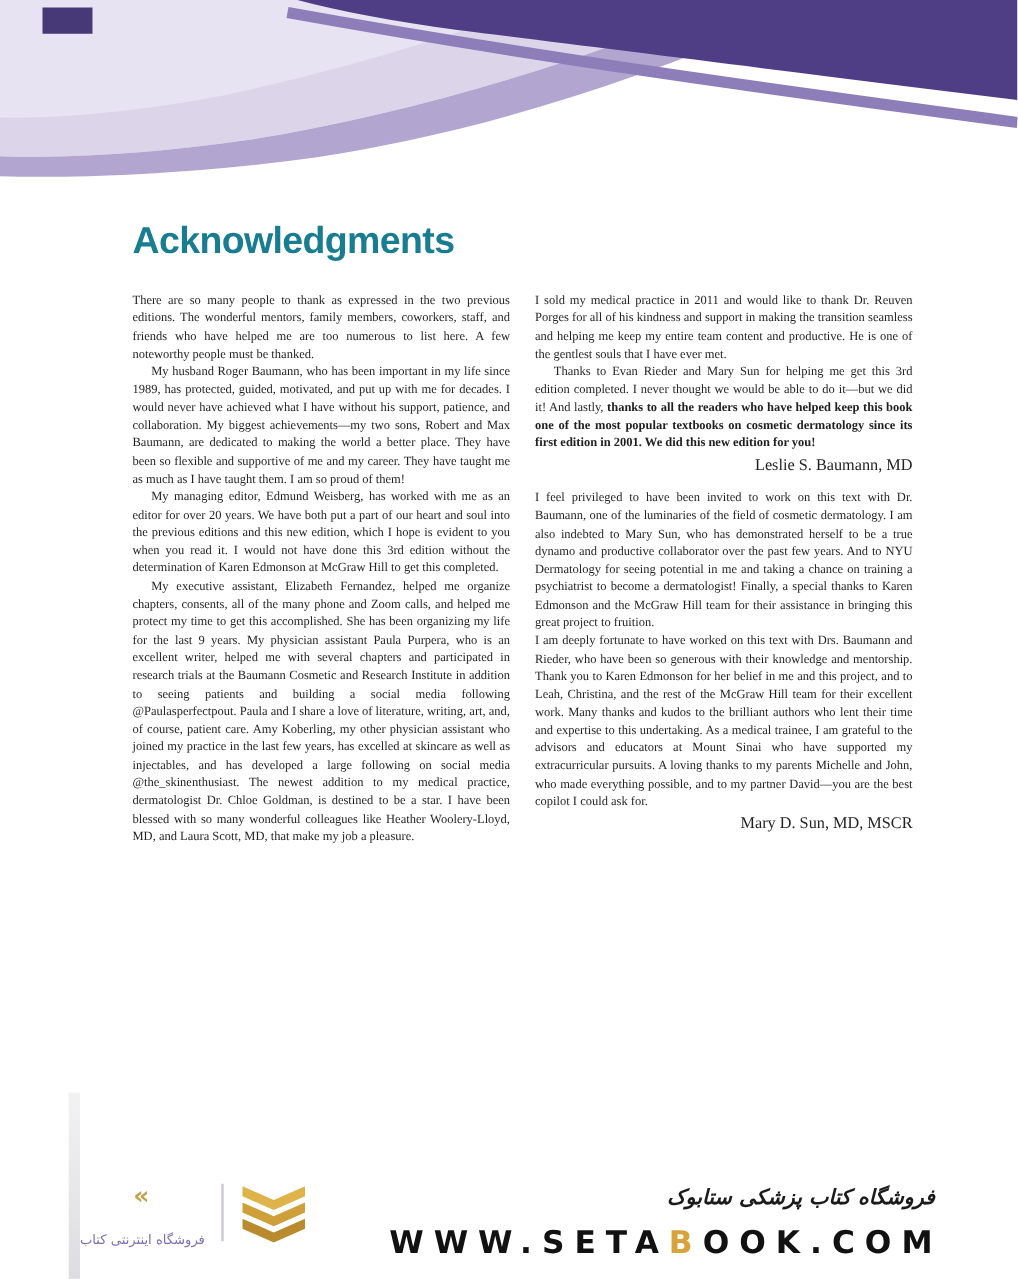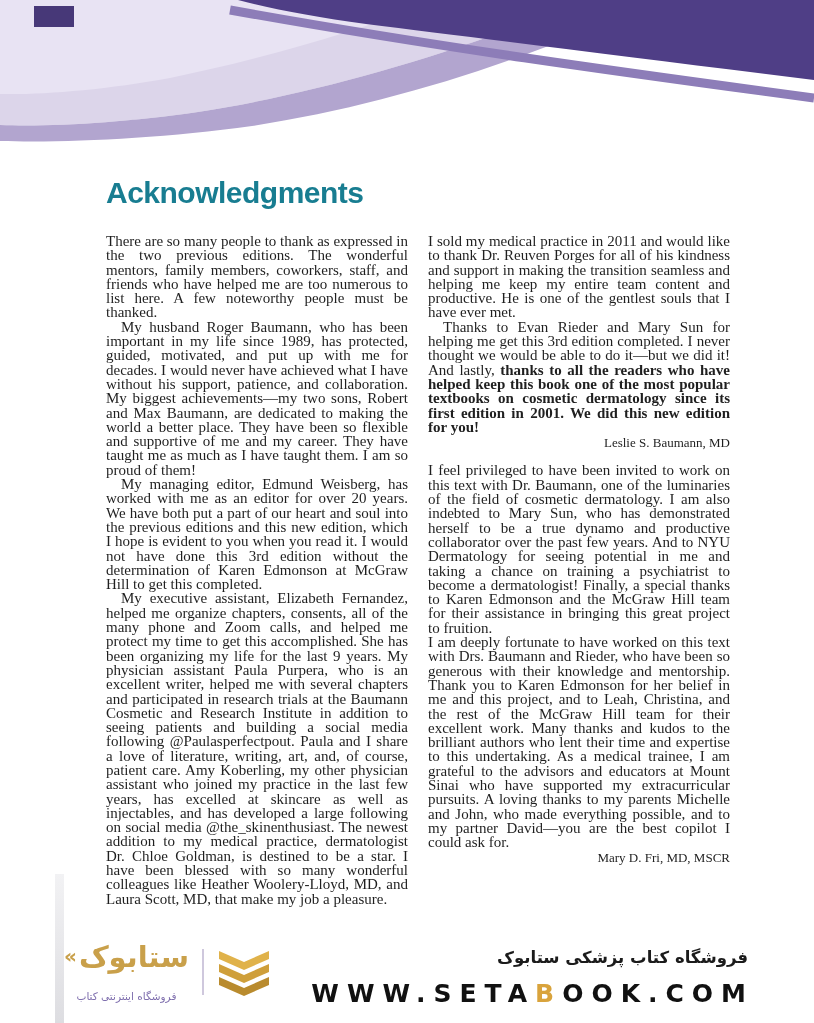--- a/index.html
+++ b/index.html
@@ -31,21 +31,21 @@
   .columns {
     position: absolute;
     left: 106px; top: 234px;
     width: 624px;
     display: flex;
     gap: 20px;
   }
   .col { width: 302px; }
   .col p {
     margin: 0;
-    font-size: 15px;
+    font-size: 10px;
     line-height: 14.3px;
     text-align: justify;
   }
   .col p.indent { text-indent: 15px; }
   .signature {
     font-weight: normal;
     text-align: right;
     font-size: 13px;
     line-height: 14.3px;
     margin: 2px 0 13px 0;
@@ -93,20 +93,21 @@
   }
 
   .footer-store-name {
     position: absolute;
     right: 66px; top: 948px;
     font-family: "DejaVu Sans", sans-serif;
     font-weight: bold;
     font-size: 16.5px;
     color: #1b1b1b;
     direction: rtl;
+    font-style: italic;
   }
   .footer-url {
     position: absolute;
     right: 60px; top: 979px;
     font-family: "DejaVu Sans", sans-serif;
     font-weight: bold;
     font-size: 25px;
     letter-spacing: 8px;
     color: #111111;
     white-space: nowrap;
@@ -141,33 +142,32 @@
     <p class="indent">My managing editor, Edmund Weisberg, has worked with me as an editor for over 20 years. We have both put a part of our heart and soul into the previous editions and this new edition, which I hope is evident to you when you read it. I would not have done this 3rd edition without the determination of Karen Edmonson at McGraw Hill to get this completed.</p>
     <p class="indent">My executive assistant, Elizabeth Fernandez, helped me organize chapters, consents, all of the many phone and Zoom calls, and helped me protect my time to get this accomplished. She has been organizing my life for the last 9 years. My physician assistant Paula Purpera, who is an excellent writer, helped me with several chapters and participated in research trials at the Baumann Cosmetic and Research Institute in addition to seeing patients and building a social media following @Paulasperfectpout. Paula and I share a love of literature, writing, art, and, of course, patient care. Amy Koberling, my other physician assistant who joined my practice in the last few years, has excelled at skincare as well as injectables, and has developed a large following on social media @the_skinenthusiast. The newest addition to my medical practice, dermatologist Dr. Chloe Goldman, is destined to be a star. I have been blessed with so many wonderful colleagues like Heather Woolery-Lloyd, MD, and Laura Scott, MD, that make my job a pleasure.</p>
   </div>
 
   <div class="col">
     <p>I sold my medical practice in 2011 and would like to thank Dr. Reuven Porges for all of his kindness and support in making the transition seamless and helping me keep my entire team content and productive. He is one of the gentlest souls that I have ever met.</p>
     <p class="indent"><span>Thanks to Evan Rieder and Mary Sun for helping me get this 3rd edition completed. I never thought we would be able to do it—but we did it! And lastly, </span><strong>thanks to all the readers who have helped keep this book one of the most popular textbooks on cosmetic dermatology since its first edition in 2001. We did this new edition for you!</strong></p>
     <div class="signature">Leslie S. Baumann, MD</div>
     <p>I feel privileged to have been invited to work on this text with Dr. Baumann, one of the luminaries of the field of cosmetic dermatology. I am also indebted to Mary Sun, who has demonstrated herself to be a true dynamo and productive collaborator over the past few years. And to NYU Dermatology for seeing potential in me and taking a chance on training a psychiatrist to become a dermatologist! Finally, a special thanks to Karen Edmonson and the McGraw Hill team for their assistance in bringing this great project to fruition.</p>
     <p>I am deeply fortunate to have worked on this text with Drs. Baumann and Rieder, who have been so generous with their knowledge and mentorship. Thank you to Karen Edmonson for her belief in me and this project, and to Leah, Christina, and the rest of the McGraw Hill team for their excellent work. Many thanks and kudos to the brilliant authors who lent their time and expertise to this undertaking. As a medical trainee, I am grateful to the advisors and educators at Mount Sinai who have supported my extracurricular pursuits. A loving thanks to my parents Michelle and John, who made everything possible, and to my partner David—you are the best copilot I could ask for.</p>
-    <div class="signature">Mary D. Fri, MD, MSCR</div>
+    <div class="signature">Mary D. Sun, MD, MSCR</div>
   </div>
 
 </div>
 
 <div class="page-edge-shadow"></div>
 
 <div class="footer-logo">
   <div class="logo-main">
     <div class="logo-text-block">
       <div class="logo-script-row">
         <span class="logo-guillemet">«</span>
-        <span class="logo-script">ستابوک</span>
       </div>
       <div class="logo-sub">فروشگاه اینترنتی کتاب</div>
     </div>
     <div class="logo-divider"></div>
     <svg width="54" height="50" viewBox="0 0 54 50" aria-hidden="true">
       <path d="M2,4 L27,15 L52,4 L52,12 L27,23 L2,12 Z" fill="#e0b24a"></path>
       <path d="M2,17 L27,28 L52,17 L52,25 L27,36 L2,25 Z" fill="#cf9f3a"></path>
       <path d="M2,30 L27,41 L52,30 L52,38 L27,49 L2,38 Z" fill="#b98b2e"></path>
     </svg>
   </div>

